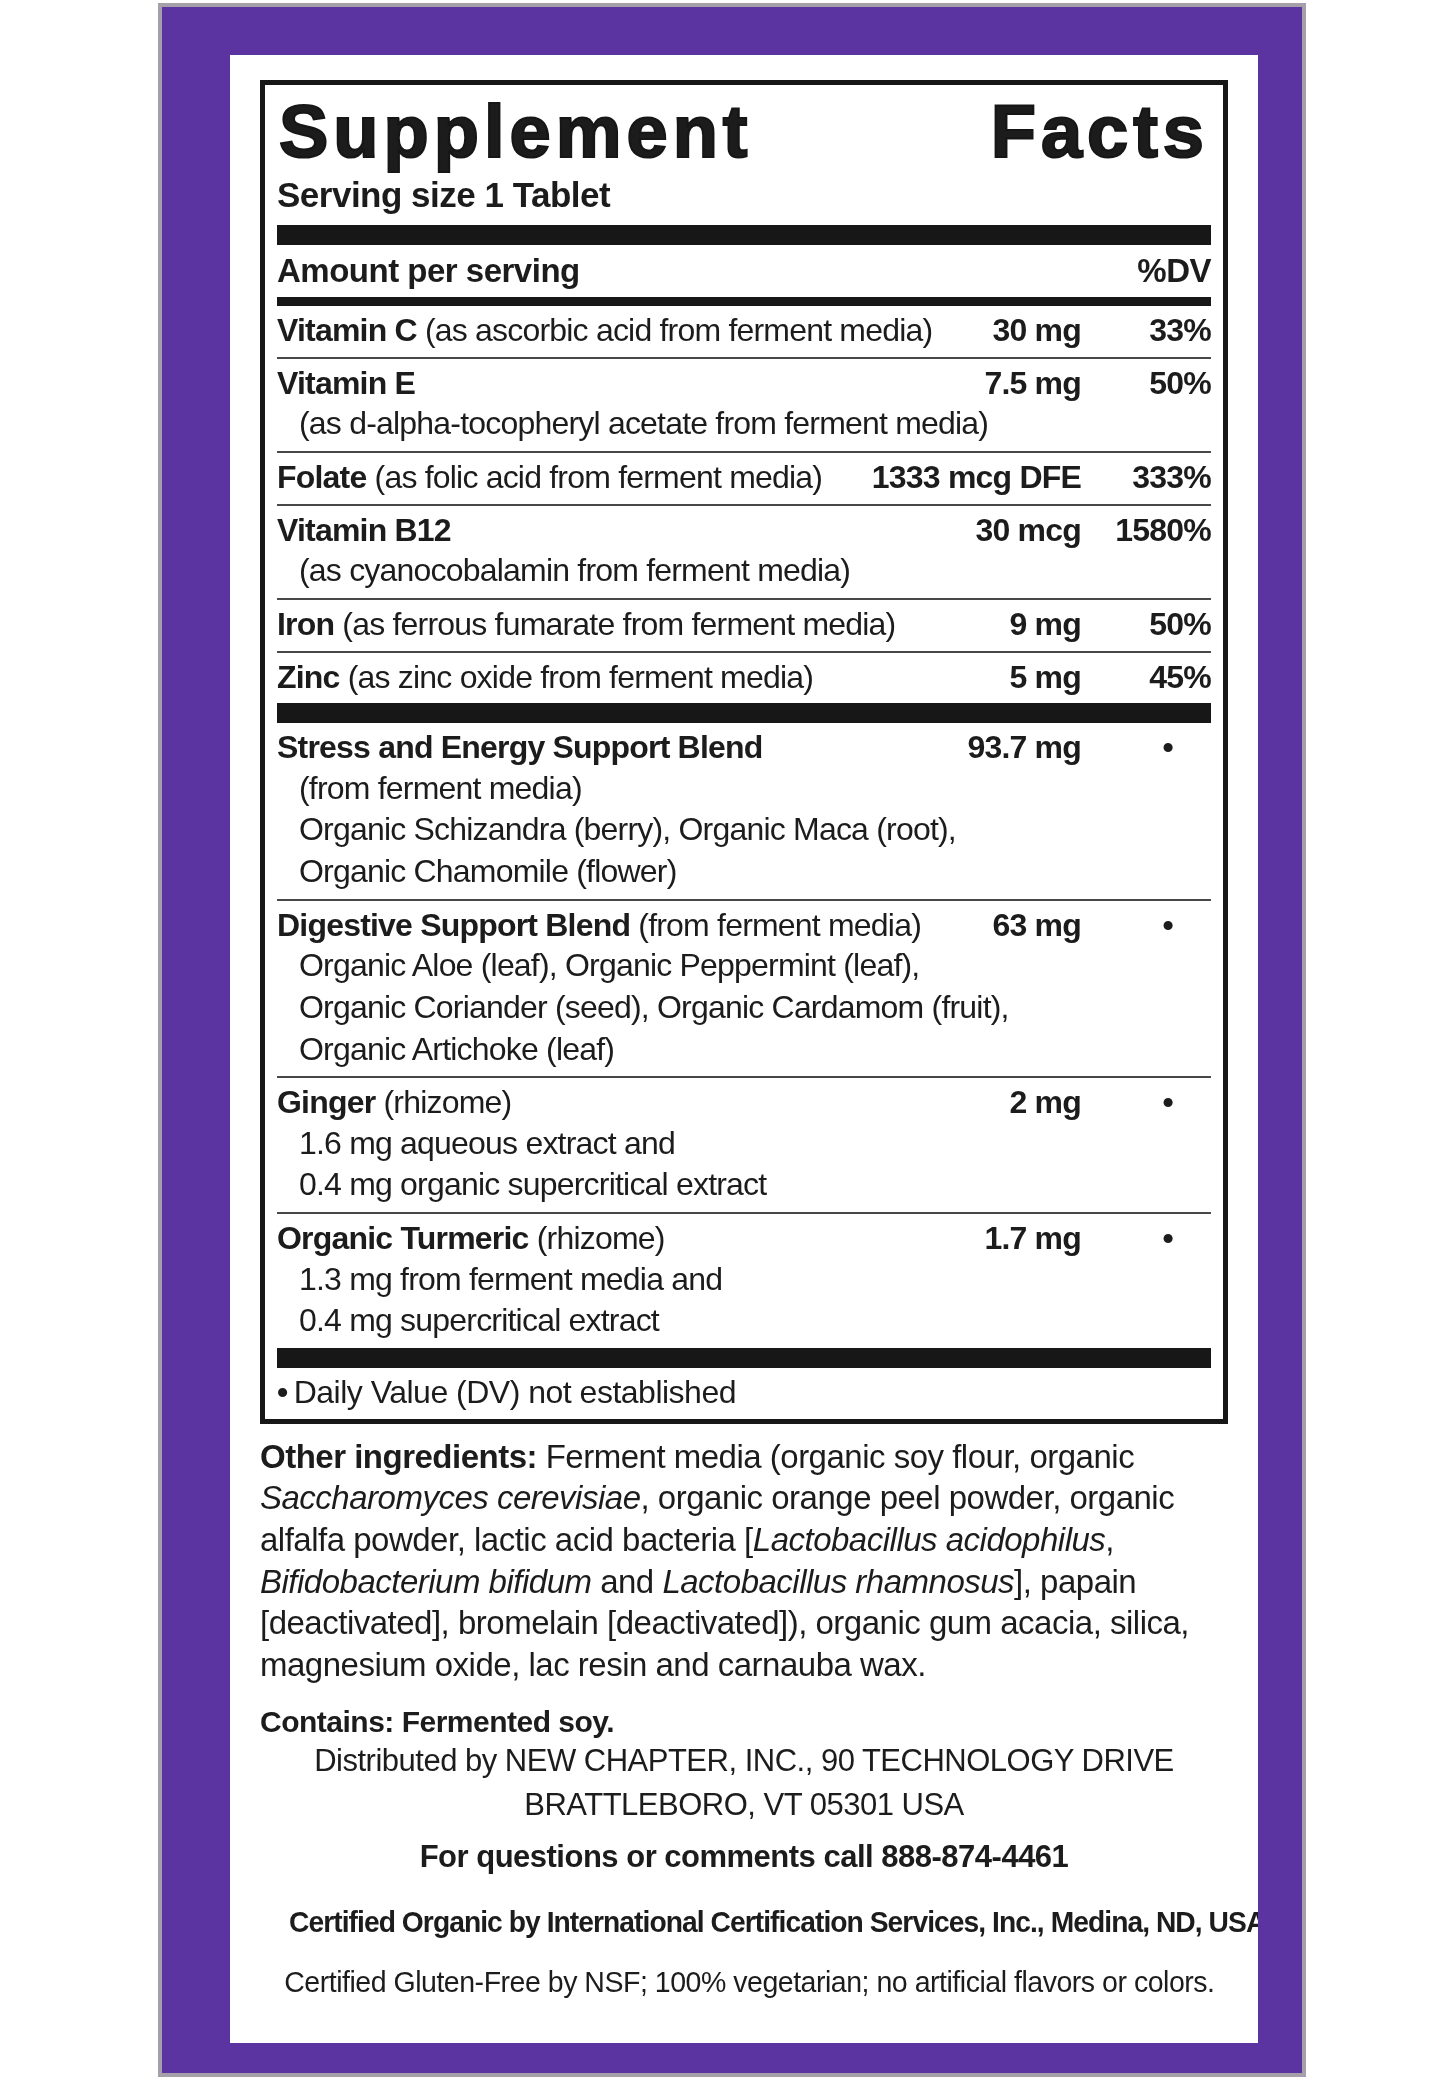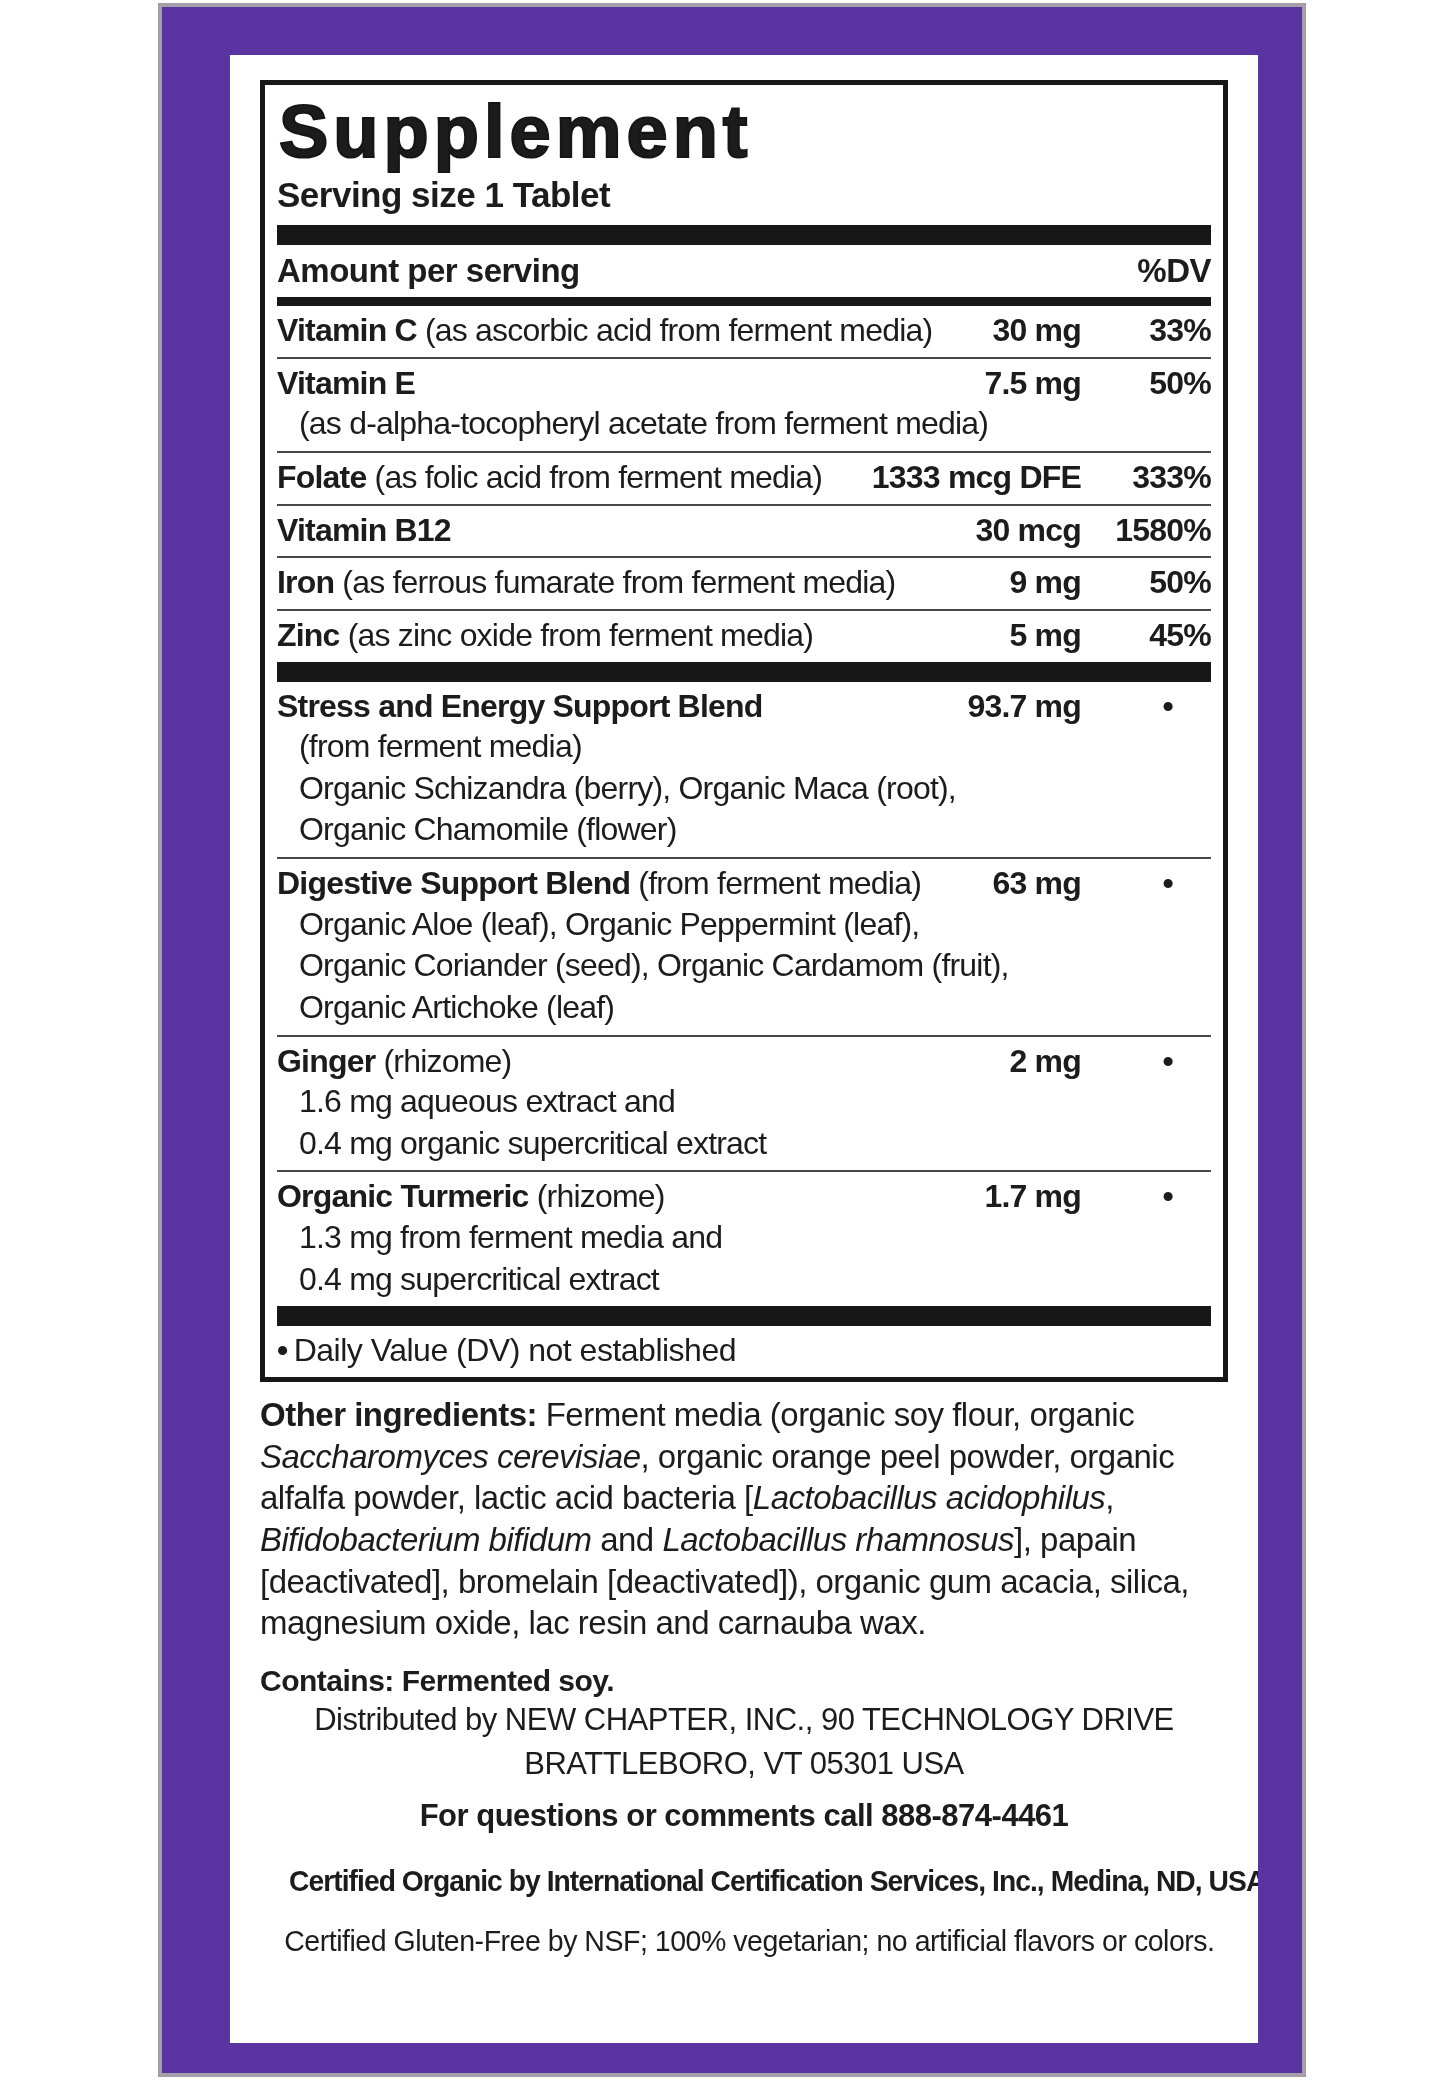--- a/index.html
+++ b/index.html
@@ -100,20 +100,21 @@
 </head>
 <body>
 
 <div>
   <div class="label-frame">
     <div class="label-white">
 
       <div class="facts-box">
         <div class="panel-title">
             <span>Supplement</span>
+            <span>Facts</span>
           </div>
 
         <div class="serving">Serving size 1 Tablet</div>
 
         <div class="bar thick"></div>
 
         <div class="hdr-row">
           <span>Amount per serving</span>
           <span>%DV</span>
         </div>
@@ -141,20 +142,21 @@
       <span class="amt">1333 mcg DFE</span>
       <span class="dvv">333%</span>
     </div>
   </div>
             <div class="row">
     <div class="row-main">
       <span class="row-left"><span class="nm">Vitamin B12</span></span>
       <span class="amt">30 mcg</span>
       <span class="dvv">1580%</span>
     </div>
+  <div class="sub">(as cyanocobalamin from ferment media)</div>
             </div>
             <div class="row">
     <div class="row-main">
       <span class="row-left"><span class="nm">Iron</span><span class="ds"> (as ferrous fumarate from ferment media)</span></span>
       <span class="amt">9 mg</span>
       <span class="dvv">50%</span>
     </div>
   </div>
             <div class="row">
     <div class="row-main">

